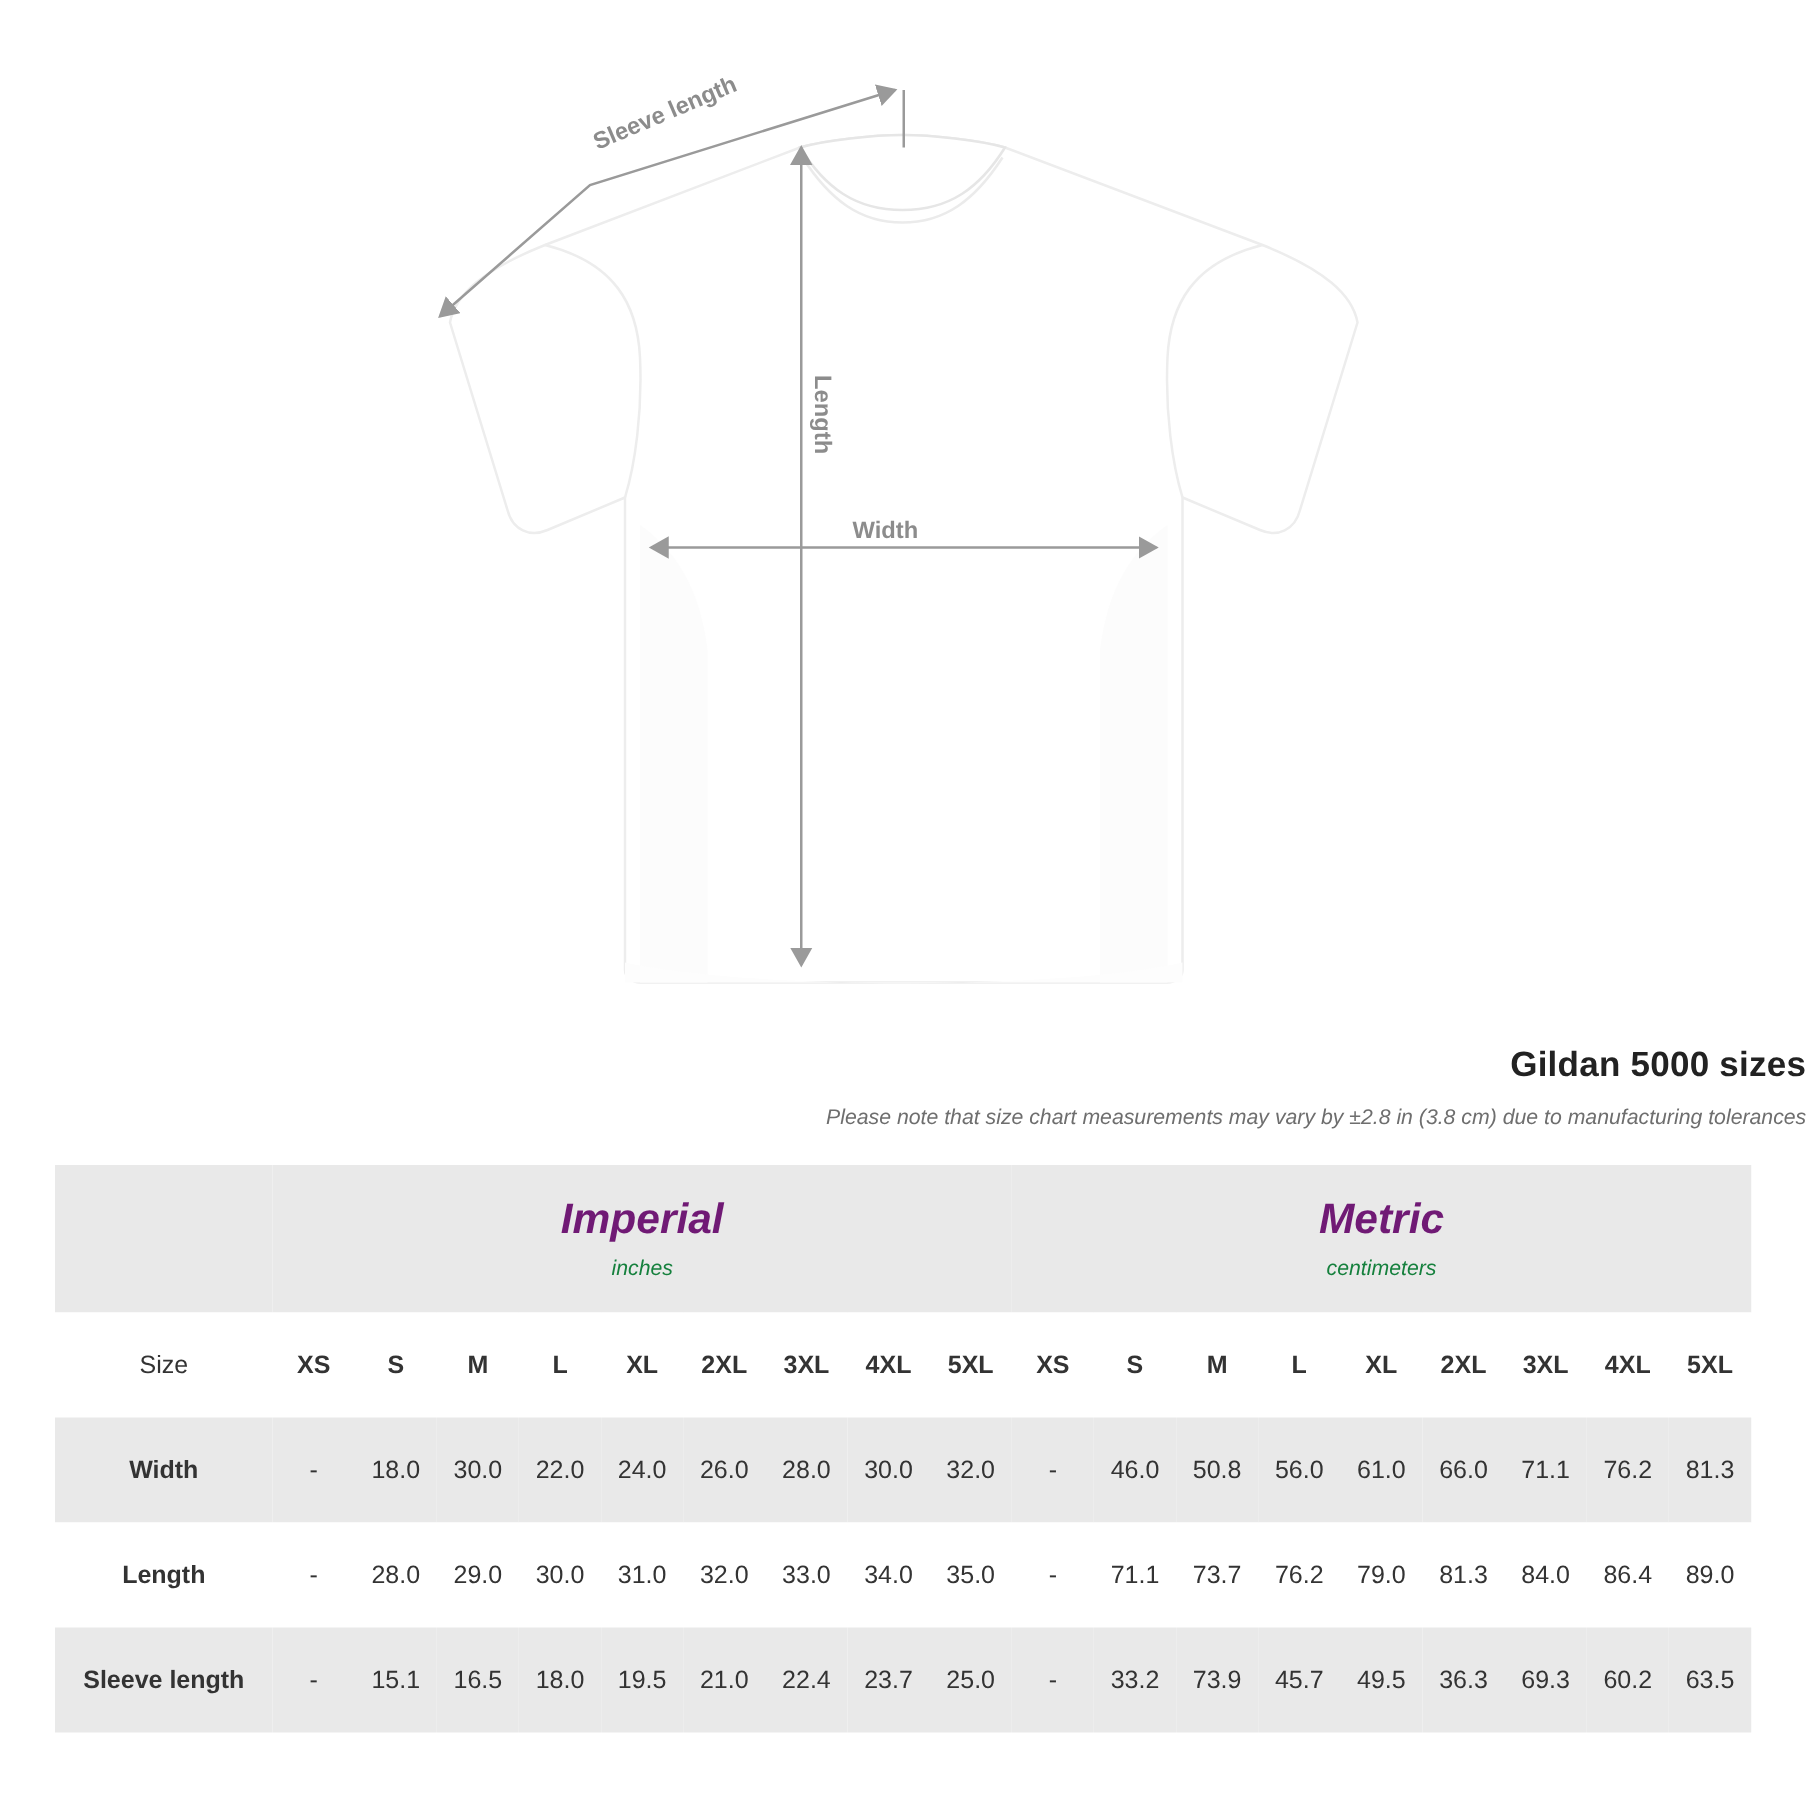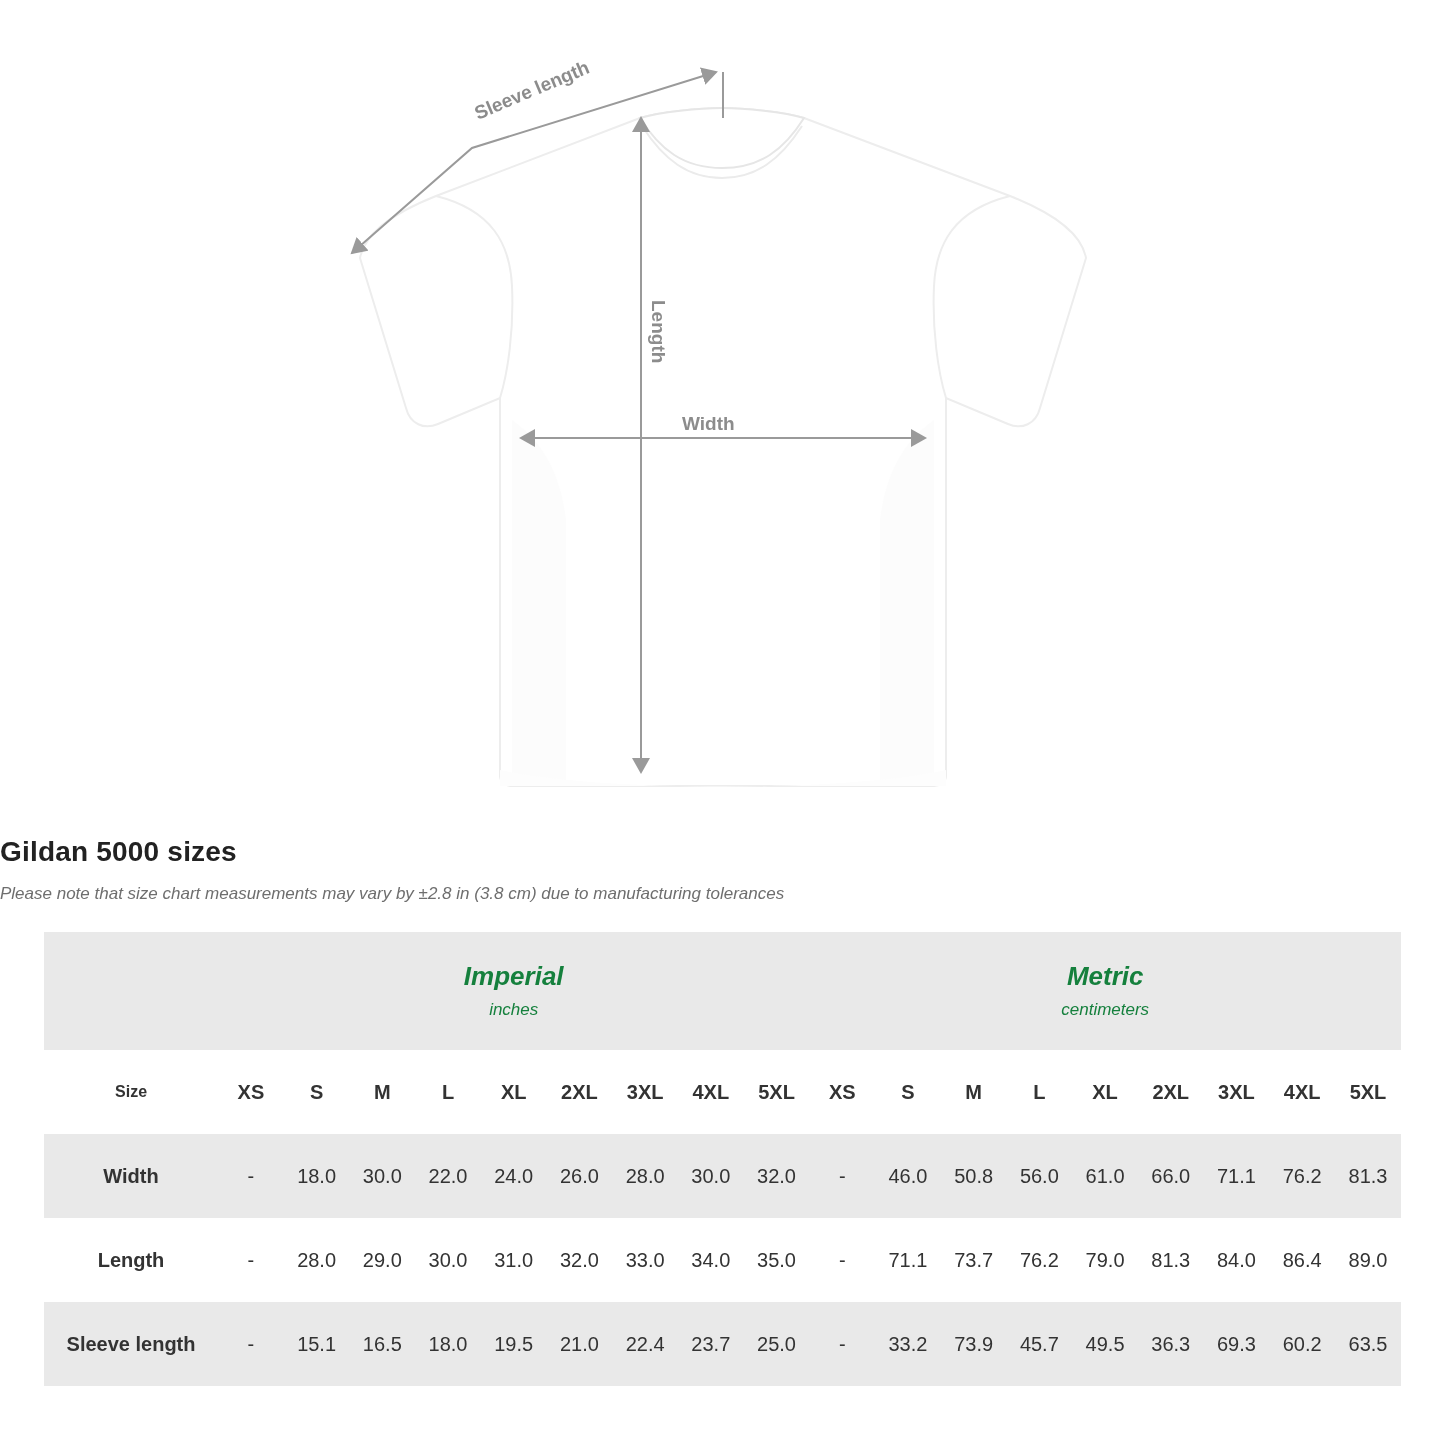--- a/index.html
+++ b/index.html
@@ -25,21 +25,21 @@
     position: relative;
     width: 1445px;
     height: 830px;
   }
   .illustration svg {
     display: block;
   }
 
   
   .title-block {
-    text-align: left;
+    text-align: right;
     margin-top: 6px;
   }
   .chart-title {
     font-size: 28px;
     font-weight: bold;
     color: #222222;
     letter-spacing: 0.2px;
   }
   .chart-note {
     margin-top: 16px;
@@ -62,41 +62,41 @@
     padding: 0;
     text-align: center;
     vertical-align: middle;
     font-weight: normal;
   }
   .unit-row td {
     background: #e9e9e9;
     height: 118px;
   }
   .unit-title {
-    font-size: 26px;
+    font-size: 34px;
     font-style: italic;
     font-weight: bold;
-    color: #15803d;
+    color: #701a75;
     line-height: 1.1;
   }
   .unit-sub {
     font-size: 17px;
     font-style: italic;
     color: #15803d;
     margin-top: 10px;
   }
   .head-row td {
     background: #ffffff;
     height: 84px;
     font-size: 20px;
     color: #333333;
   }
   .head-row td.rowlabel {
-    font-weight: bold;
-    font-size: 16px;
+    font-weight: normal;
+    font-size: 20px;
   }
   .head-row td.sizecell {
     font-weight: bold;
   }
   .data-row td {
     height: 84px;
     font-size: 20px;
     color: #333333;
   }
   .data-row.shaded td {

